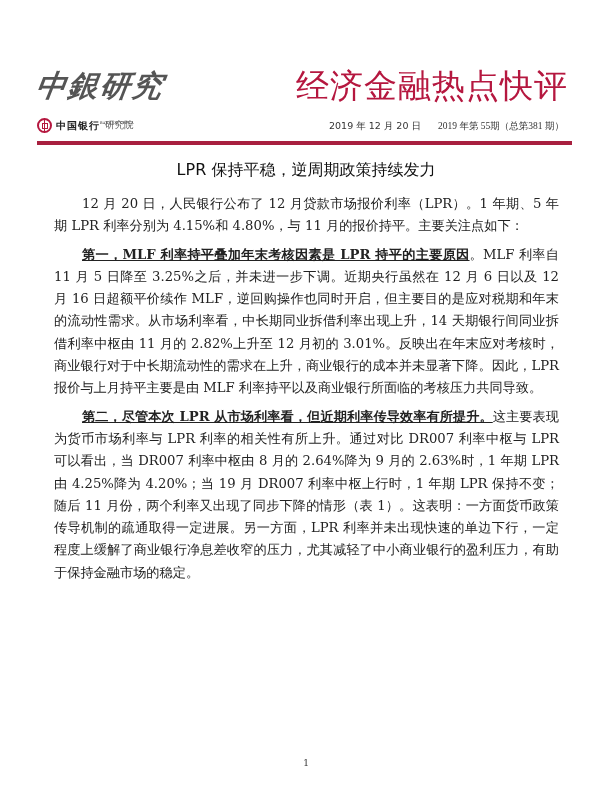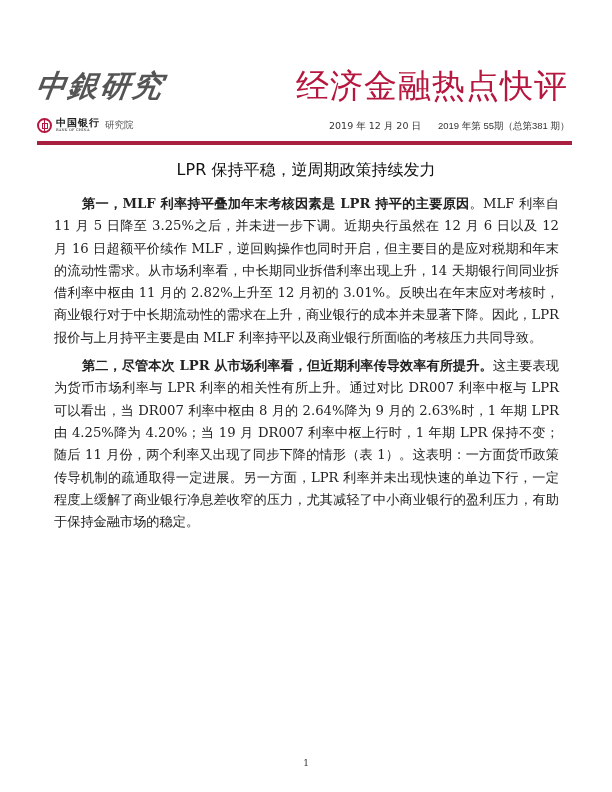--- a/index.html
+++ b/index.html
@@ -13,40 +13,40 @@
   .series-title { position: absolute; left: 296px; top: 64px; font-size: 33px; color: #b5173f;
                   font-family: "DejaVu Sans", sans-serif; letter-spacing: 1px; }
 
   .boc-logo { position: absolute; left: 37px; top: 118px; display: flex; align-items: center; }
   .boc-mark { width: 15px; height: 15px; border-radius: 50%; border: 2.5px solid #b5173f;
               box-sizing: border-box; position: relative; }
   .boc-mark::after { content: ""; position: absolute; left: 3px; top: 3px; width: 4px; height: 4px;
                      border: 1.5px solid #b5173f; }
   .boc-mark::before { content: ""; position: absolute; left: 4.5px; top: -2px; width: 1.5px; height: 15px;
                       background: #b5173f; }
-  .boc-text { margin-left: 4px; display: flex; flex-direction: column; line-height: 1; }
+  .boc-text { margin-left: 4px; display: flex; line-height: 1; }
   .boc-cn { font-size: 10px; font-weight: bold; color: #222; letter-spacing: 1px; }
   .boc-en { font-size: 3.5px; color: #222; margin-top: 1px; font-family: "DejaVu Serif", serif; letter-spacing: 0.2px; }
   .institute { position: absolute; left: 105px; top: 119px; font-size: 9.5px; color: #555;
                font-family: Liberation Sans, sans-serif; }
 
   .pub-date { position: absolute; left: 322px; top: 120px; font-size: 9.5px; color: #333;
               font-family: "DejaVu Sans", sans-serif; margin-left: 7px; }
   .issue { position: absolute; left: 438px; top: 120px; font-size: 9.5px; color: #333;
-           font-family: Liberation Sans, sans-serif; }
+           font-family: Liberation Serif, serif; }
 
   .header-rule { position: absolute; left: 37px; top: 141px; width: 535px; height: 4px; background: #a8203f; }
 
   .doc-title { position: absolute; left: 0; width: 612px; top: 160px; text-align: center;
                font-size: 16px; font-family: "DejaVu Sans", sans-serif; color: #111; }
 
   .body { position: absolute; left: 54px; top: 193px; width: 505px; font-size: 13.2px; line-height: 22.3px;
           text-align: justify; color: #222; }
   .body p { margin: 0 0 6px 0; text-indent: 28px; }
-  .lead { font-weight: bold; font-family: "DejaVu Serif", serif; }
+  .lead { font-weight: bold; font-family: "DejaVu Serif", serif; text-decoration: underline; }
 
   .page-num { position: absolute; left: 0; width: 612px; top: 758px; text-align: center; font-size: 9px; color: #333; }
 </style>
 </head>
 <body>
 
 <div class="brand-script">中銀研究</div>
 <div class="series-title">经济金融热点快评</div>
 
 <div class="boc-logo">
@@ -60,20 +60,23 @@
 
 <div class="pub-date">2019 年 12 月 20 日</div>
 <div class="issue">2019 年第 55期（总第381 期）</div>
 
 <div class="header-rule"></div>
 
 <div class="doc-title">LPR 保持平稳，逆周期政策持续发力</div>
 
 <div class="body">
   <p>
+    <span>12 月 20 日，人民银行公布了 12 月贷款市场报价利率（LPR）。1 年期、5 年期 LPR 利率分别为 4.15%和 4.80%，与 11 月的报价持平。主要关注点如下：</span>
+  </p>
+  <p>
     <span class="lead">第一，MLF 利率持平叠加年末考核因素是 LPR 持平的主要原因</span><span>。MLF 利率自 11 月 5 日降至 3.25%之后，并未进一步下调。近期央行虽然在 12 月 6 日以及 12 月 16 日超额平价续作 MLF，逆回购操作也同时开启，但主要目的是应对税期和年末的流动性需求。从市场利率看，中长期同业拆借利率出现上升，14 天期银行间同业拆借利率中枢由 11 月的 2.82%上升至 12 月初的 3.01%。反映出在年末应对考核时，商业银行对于中长期流动性的需求在上升，商业银行的成本并未显著下降。因此，LPR 报价与上月持平主要是由 MLF 利率持平以及商业银行所面临的考核压力共同导致。</span>
   </p>
   <p>
     <span class="lead">第二，尽管本次 LPR 从市场利率看，但近期利率传导效率有所提升。</span><span>这主要表现为货币市场利率与 LPR 利率的相关性有所上升。通过对比 DR007 利率中枢与 LPR 可以看出，当 DR007 利率中枢由 8 月的 2.64%降为 9 月的 2.63%时，1 年期 LPR 由 4.25%降为 4.20%；当 19 月 DR007 利率中枢上行时，1 年期 LPR 保持不变；随后 11 月份，两个利率又出现了同步下降的情形（表 1）。这表明：一方面货币政策传导机制的疏通取得一定进展。另一方面，LPR 利率并未出现快速的单边下行，一定程度上缓解了商业银行净息差收窄的压力，尤其减轻了中小商业银行的盈利压力，有助于保持金融市场的稳定。</span>
   </p>
 </div>
 
 <div class="page-num">1</div>
 
 </body></html>

